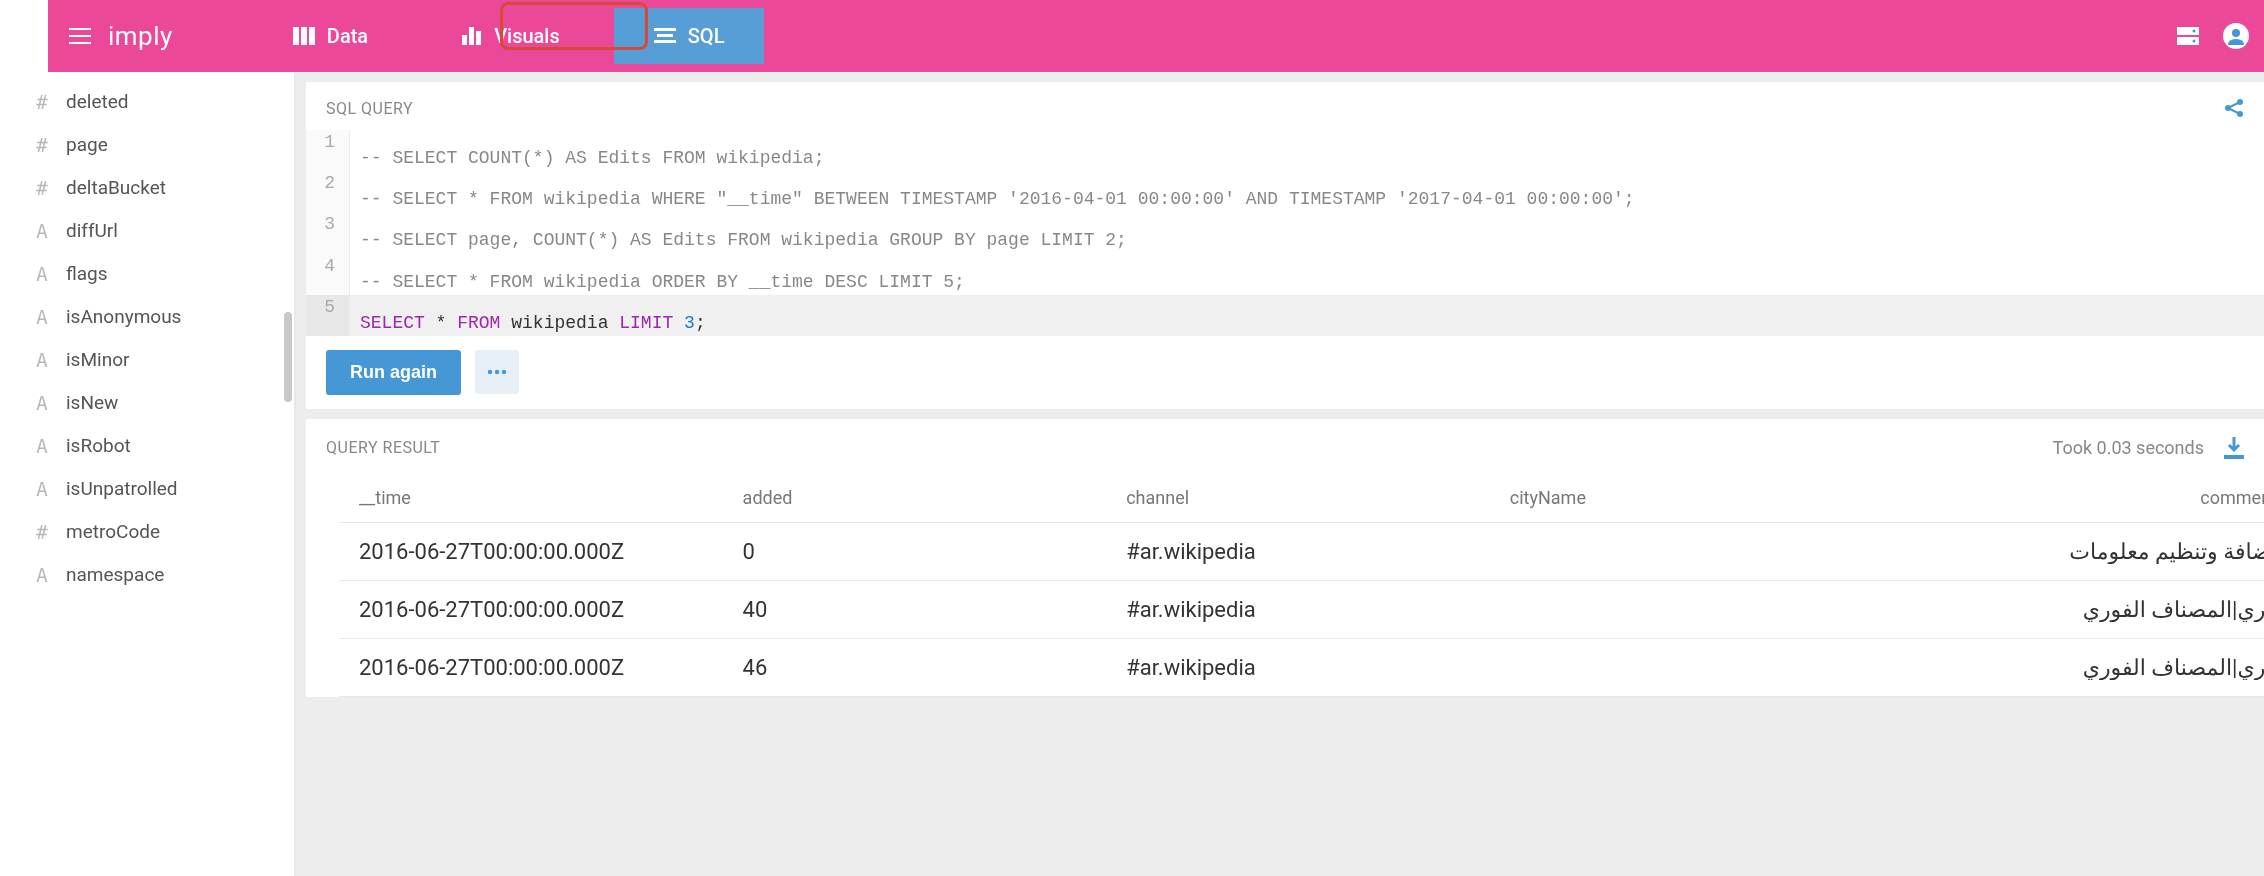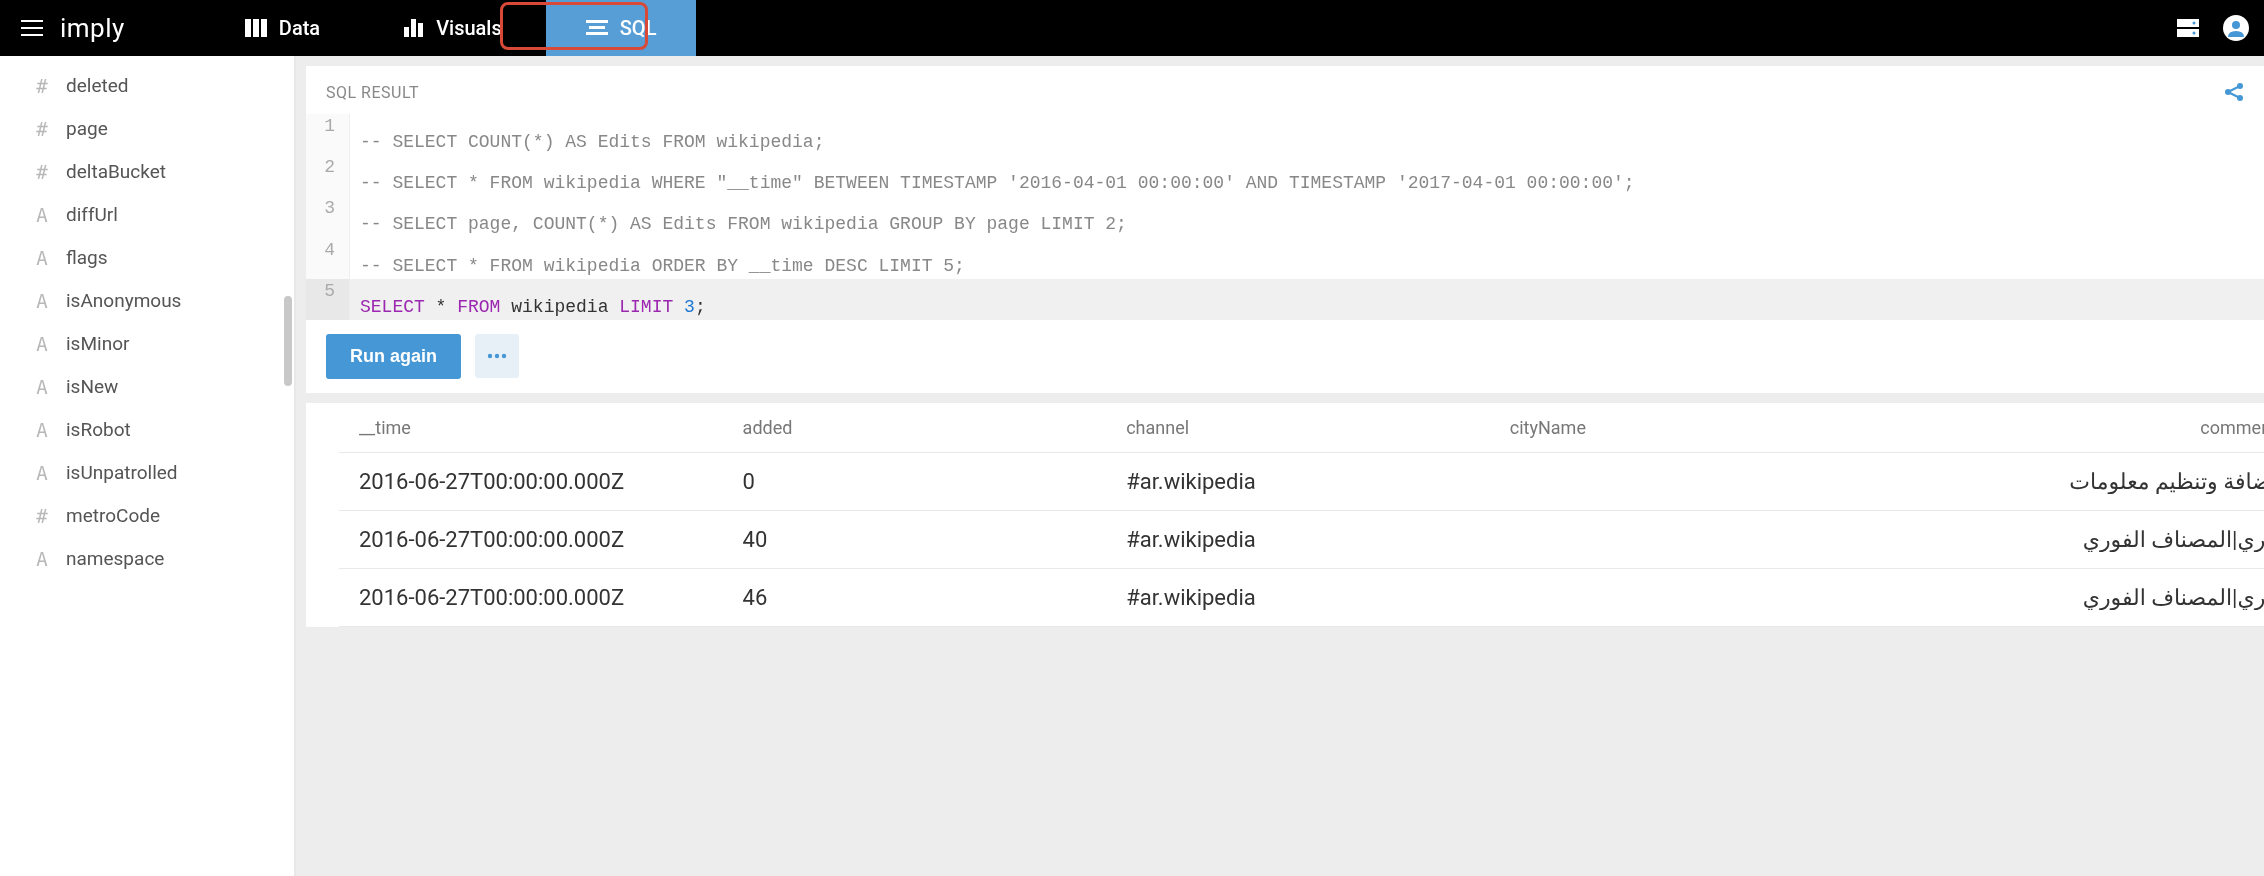--- a/index.html
+++ b/index.html
@@ -1,20 +1,20 @@
 <!DOCTYPE html>
 <html><head>
 <meta charset="utf-8">
 <style>
 * { box-sizing: border-box; margin: 0; padding: 0; }
 body { font-family: -apple-system, BlinkMacSystemFont, "Segoe UI", Roboto, sans-serif; background: #fff; color: #333; overflow: hidden; }
-.header { height: 56px; background: #000000; display: flex; align-items: center; padding: 0 12px; color: #fff; }
+.header { height: 72px; background: #ec4899; display: flex; align-items: center; padding: 0 12px; color: #fff; margin-left: 48px; }
 .menu-btn { width: 40px; height: 40px; display: flex; align-items: center; justify-content: center; cursor: pointer; }
 .logo { font-size: 26px; font-weight: 400; margin-left: 8px; margin-right: 80px; letter-spacing: 0.5px; }
-.nav-tabs { display: flex; gap: 4px; }
+.nav-tabs { display: flex; gap: 14px; }
 .nav-tab { display: flex; align-items: center; gap: 12px; padding: 0 40px; height: 56px; cursor: pointer; font-size: 20px; font-weight: 500; }
 .nav-tab.active { background: #579ed7; }
 .highlight-box { border: 3px solid #d84937; border-radius: 8px; position: absolute; top: 2px; left: 500px; width: 148px; height: 48px; pointer-events: none; }
 .header-right { margin-left: auto; display: flex; gap: 16px; align-items: center; }
 .header-icon { width: 32px; height: 32px; display: flex; align-items: center; justify-content: center; cursor: pointer; }
 .main { display: flex; height: calc(100vh - 56px); }
 .sidebar { width: 296px; border-right: 2px solid #e8e8e8; overflow-y: auto; padding-top: 8px; position: relative; }
 .sidebar-scroll-track { position: absolute; right: 0; top: 0; width: 10px; height: 100%; }
 .sidebar-scroll-thumb { position: absolute; right: 2px; top: 240px; width: 8px; height: 90px; background: #c8c8c8; border-radius: 4px; }
 .sidebar-item { display: flex; align-items: center; gap: 14px; padding: 10px 20px 10px 32px; color: #555; font-size: 19px; cursor: pointer; }
@@ -158,21 +158,21 @@
         </div>
       </div>
     <div class="sidebar-scroll-track">
       <div class="sidebar-scroll-thumb"></div>
     </div>
   </div>
 
   <div class="content">
     <div class="panel">
       <div class="panel-header">
-        <span>SQL RESULT</span>
+        <span>SQL QUERY</span>
         <span style="color:#4597d5;cursor:pointer">
           <svg width="20" height="20" viewBox="0 0 20 20">
               <circle cx="16" cy="4" r="3" fill="#4597d5"></circle>
               <circle cx="4" cy="10" r="3" fill="#4597d5"></circle>
               <circle cx="16" cy="16" r="3" fill="#4597d5"></circle>
               <path d="M6 9 L14 5 M6 11 L14 15" stroke="#4597d5" stroke-width="2"></path>
             </svg>
         </span>
       </div>
       <div class="editor" id="editor">
@@ -203,20 +203,32 @@
           <svg width="20" height="6" viewBox="0 0 20 6">
               <circle cx="3" cy="3" r="2.2" fill="#4597d5"></circle>
               <circle cx="10" cy="3" r="2.2" fill="#4597d5"></circle>
               <circle cx="17" cy="3" r="2.2" fill="#4597d5"></circle>
             </svg>
         </button>
       </div>
     </div>
 
     <div class="panel">
+      <div class="result-header">
+        <span>QUERY RESULT</span>
+        <div class="result-meta">
+          <span>Took 0.03 seconds</span>
+          <span style="color:#4597d5;cursor:pointer">
+            <svg width="20" height="22" viewBox="0 0 20 22">
+                <path d="M10 0 v13 M5 8 l5 5 l5 -5" stroke="#4597d5" stroke-width="3" fill="none"></path>
+                <rect x="0" y="18" width="20" height="4" fill="#4597d5"></rect>
+              </svg>
+          </span>
+        </div>
+      </div>
       <div class="table">
         <div class="table-header" id="table-header">
             <div class="col">__time</div>
             <div class="col">added</div>
             <div class="col">channel</div>
             <div class="col">cityName</div>
             <div class="col">comment</div>
           </div>
         <div id="table-body">
             <div class="table-row">

